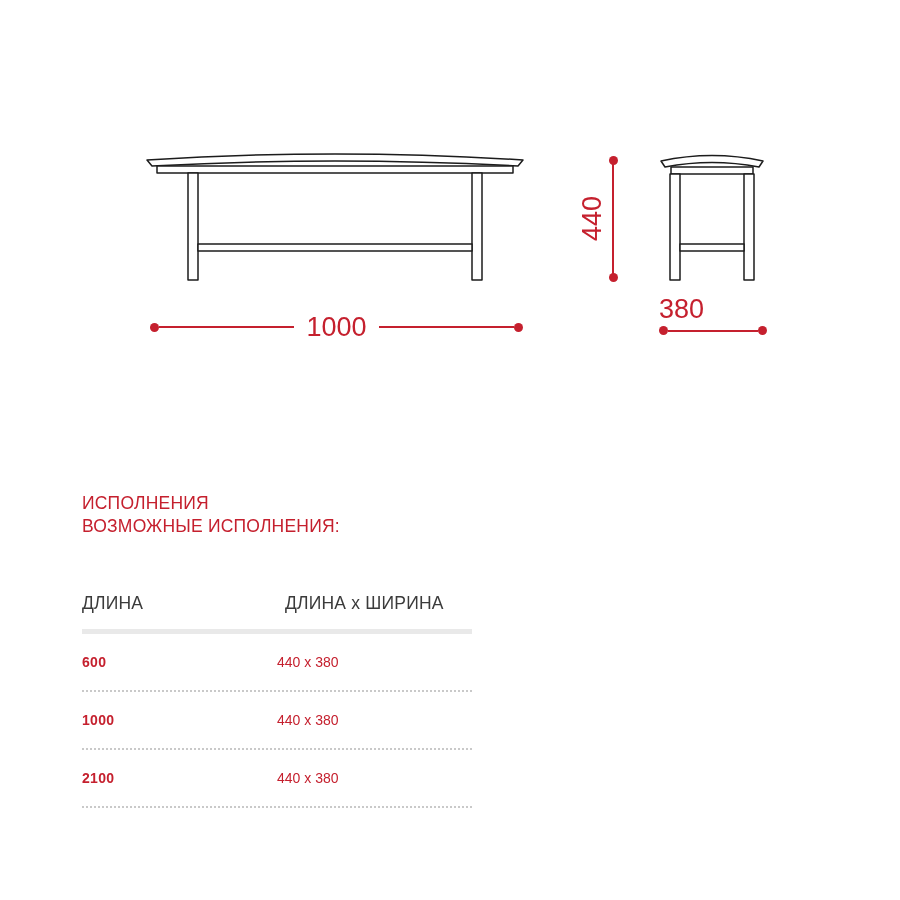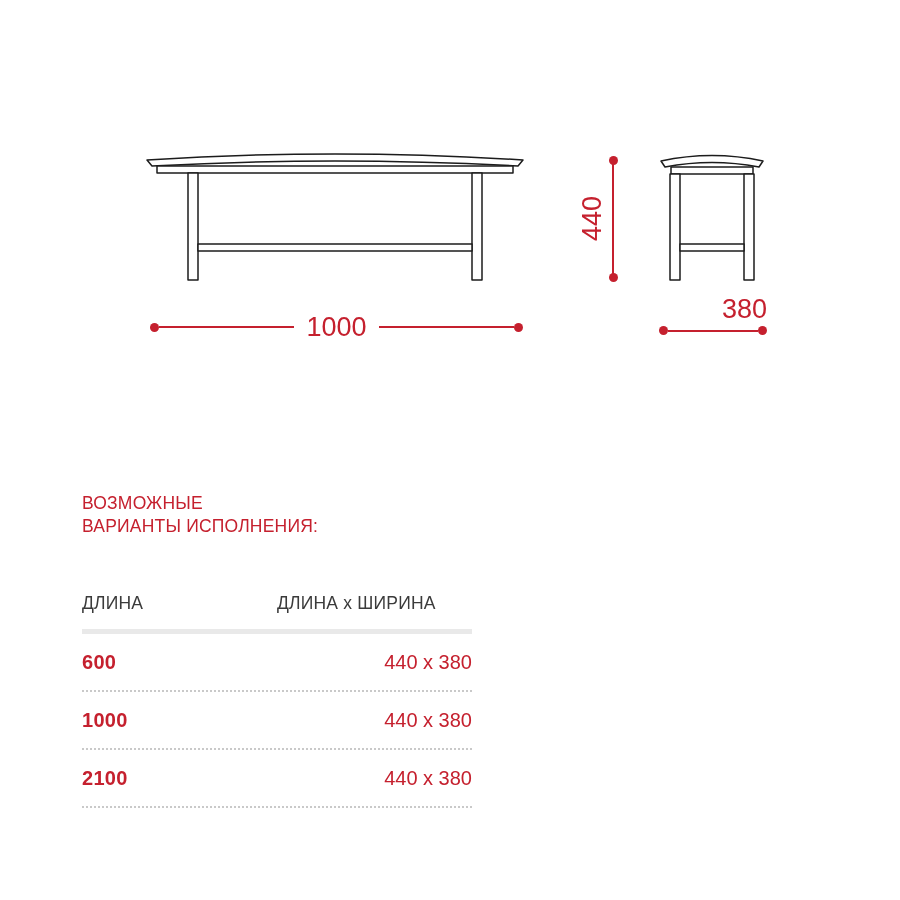--- a/index.html
+++ b/index.html
@@ -24,31 +24,31 @@
   .dim-height .vline{position:absolute;left:12px;top:4px;bottom:4px;width:2px;background:#c5202e;}
   .dim-height .dot-top{position:absolute;left:9px;top:0;}
   .dim-height .dot-bottom{position:absolute;left:9px;bottom:0;}
   .dim-height .dim-num{
     position:absolute;left:-48px;top:49px;width:80px;height:27px;padding:0;
     text-align:center;transform:rotate(-90deg);
   }
 
   
   .dim-depth{left:659px;top:296px;width:108px;}
-  .dim-depth .dim-num{display:block;text-align:right;padding:0;margin-bottom:3px;}
+  .dim-depth .dim-num{display:block;text-align:left;padding:0;margin-bottom:3px;}
   .dim-depth .line-row{display:flex;align-items:center;}
 
   
   .variants{left:82px;top:492px;width:390px;}
   .v-title{color:#c5202e;font-size:17.5px;line-height:23px;letter-spacing:0.2px;}
-  .v-head{display:flex;margin-top:56px;color:#3b3b3b;font-size:17.5px;line-height:18px;letter-spacing:0.2px;}
+  .v-head{display:flex;margin-top:56px;color:#3b3b3b;font-size:17.5px;line-height:18px;letter-spacing:0.2px;gap:8px;}
   .v-col1{width:195px;flex:0 0 auto;}
   .v-bar{height:5px;background:#e9e9e9;margin-top:17px;}
   .v-row{display:flex;align-items:center;height:56px;border-bottom:2px dotted #c9c9c9;
-         color:#c5202e;font-size:20px;line-height:1;justify-content:space-between;}
+         color:#c5202e;font-size:14px;line-height:1;}
   .v-len{width:195px;flex:0 0 auto;font-weight:bold;letter-spacing:0.3px;}
 </style>
 </head>
 <body>
 
 <div class="abs" style="left:145px;top:146px;width:380px;height:140px;">
   <svg class="drawing-svg" width="380" height="140" viewBox="0 0 380 140" fill="#ffffff" stroke="#1c1c1c" stroke-width="1.5" stroke-linejoin="round">
     <path d="M2,14 Q190,2 378,14 L373,20 Q190,10 7,20 Z"></path>
     <rect x="12" y="20" width="356" height="7"></rect>
     <rect x="43" y="27" width="10" height="107"></rect>
@@ -86,22 +86,22 @@
   <span class="dim-num">380</span>
   <div class="line-row">
     <span class="dim-dot"></span>
     <span class="dim-line"></span>
     <span class="dim-dot"></span>
   </div>
 </div>
 
 <div class="abs variants">
   <div class="v-title">
-    <div>ВОЗМОЖНЫЕ</div>
-    <div>ВАРИАНТЫ ИСПОЛНЕНИЯ:</div>
+    <div>ИСПОЛНЕНИЯ</div>
+    <div>ВОЗМОЖНЫЕ ИСПОЛНЕНИЯ:</div>
   </div>
 
   <div class="v-head">
     <span class="v-col1">ДЛИНА</span>
     <span>ДЛИНА х ШИРИНА</span>
   </div>
 
   <div class="v-bar"></div>
 
   <div class="v-row">

